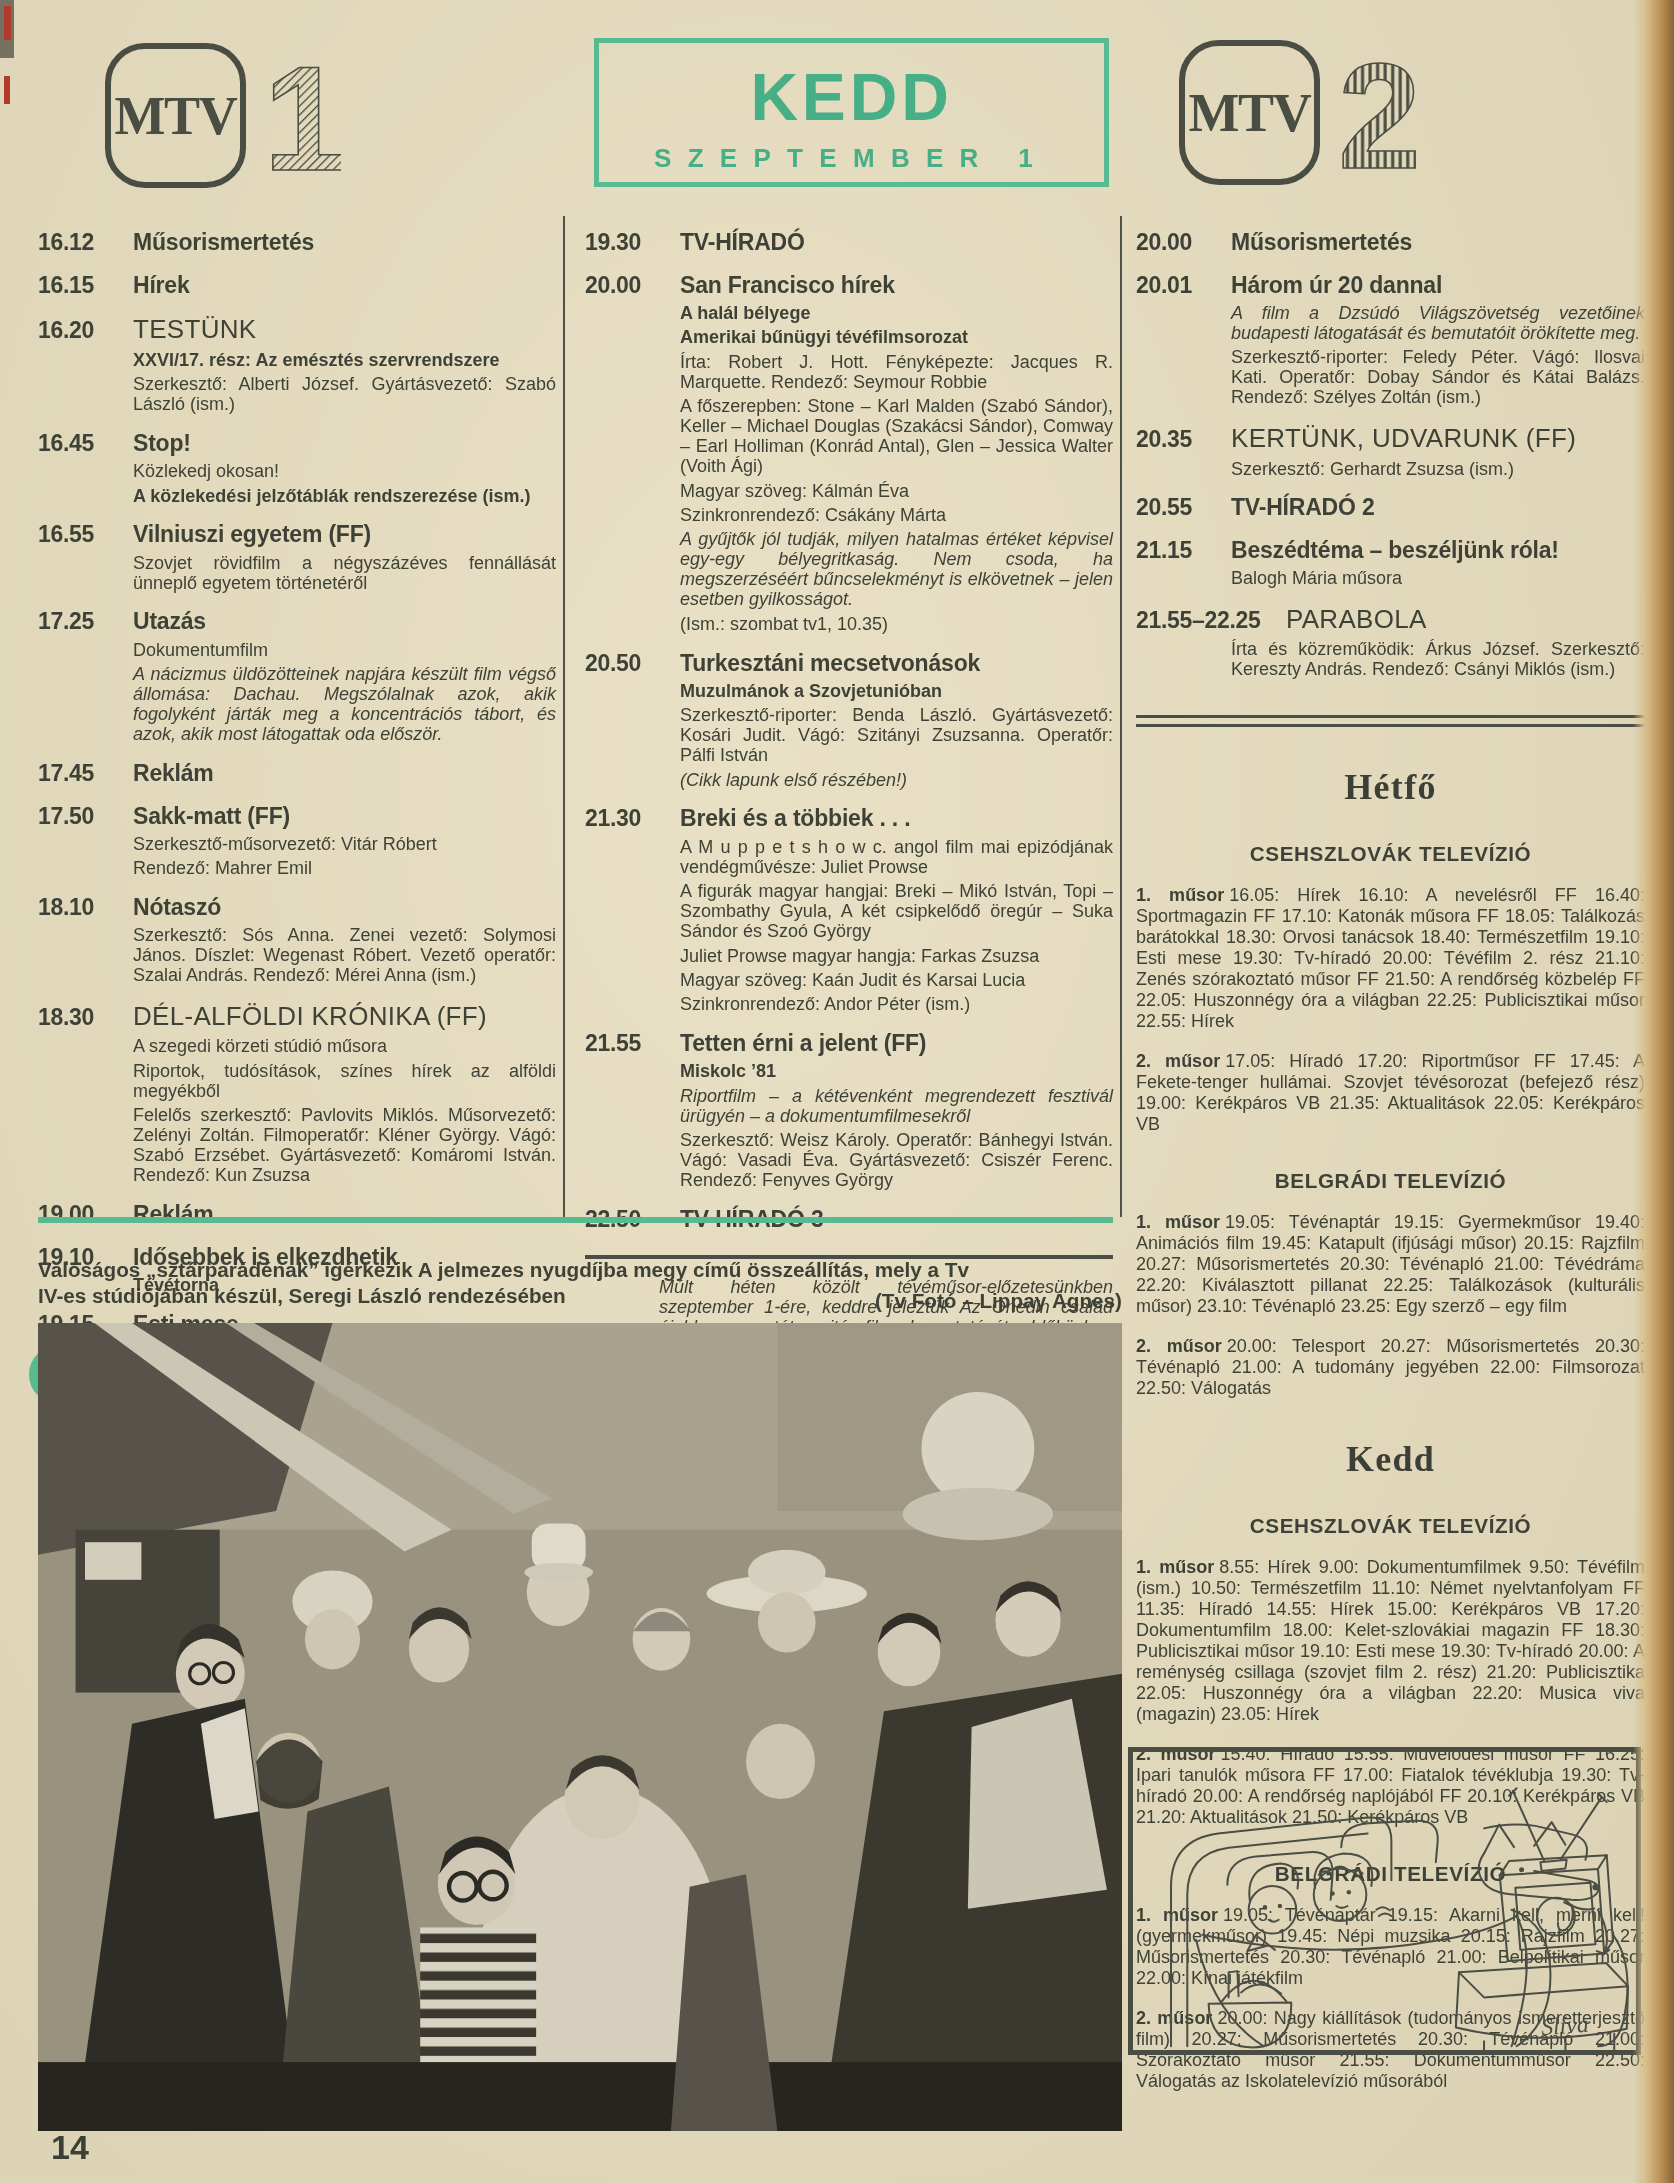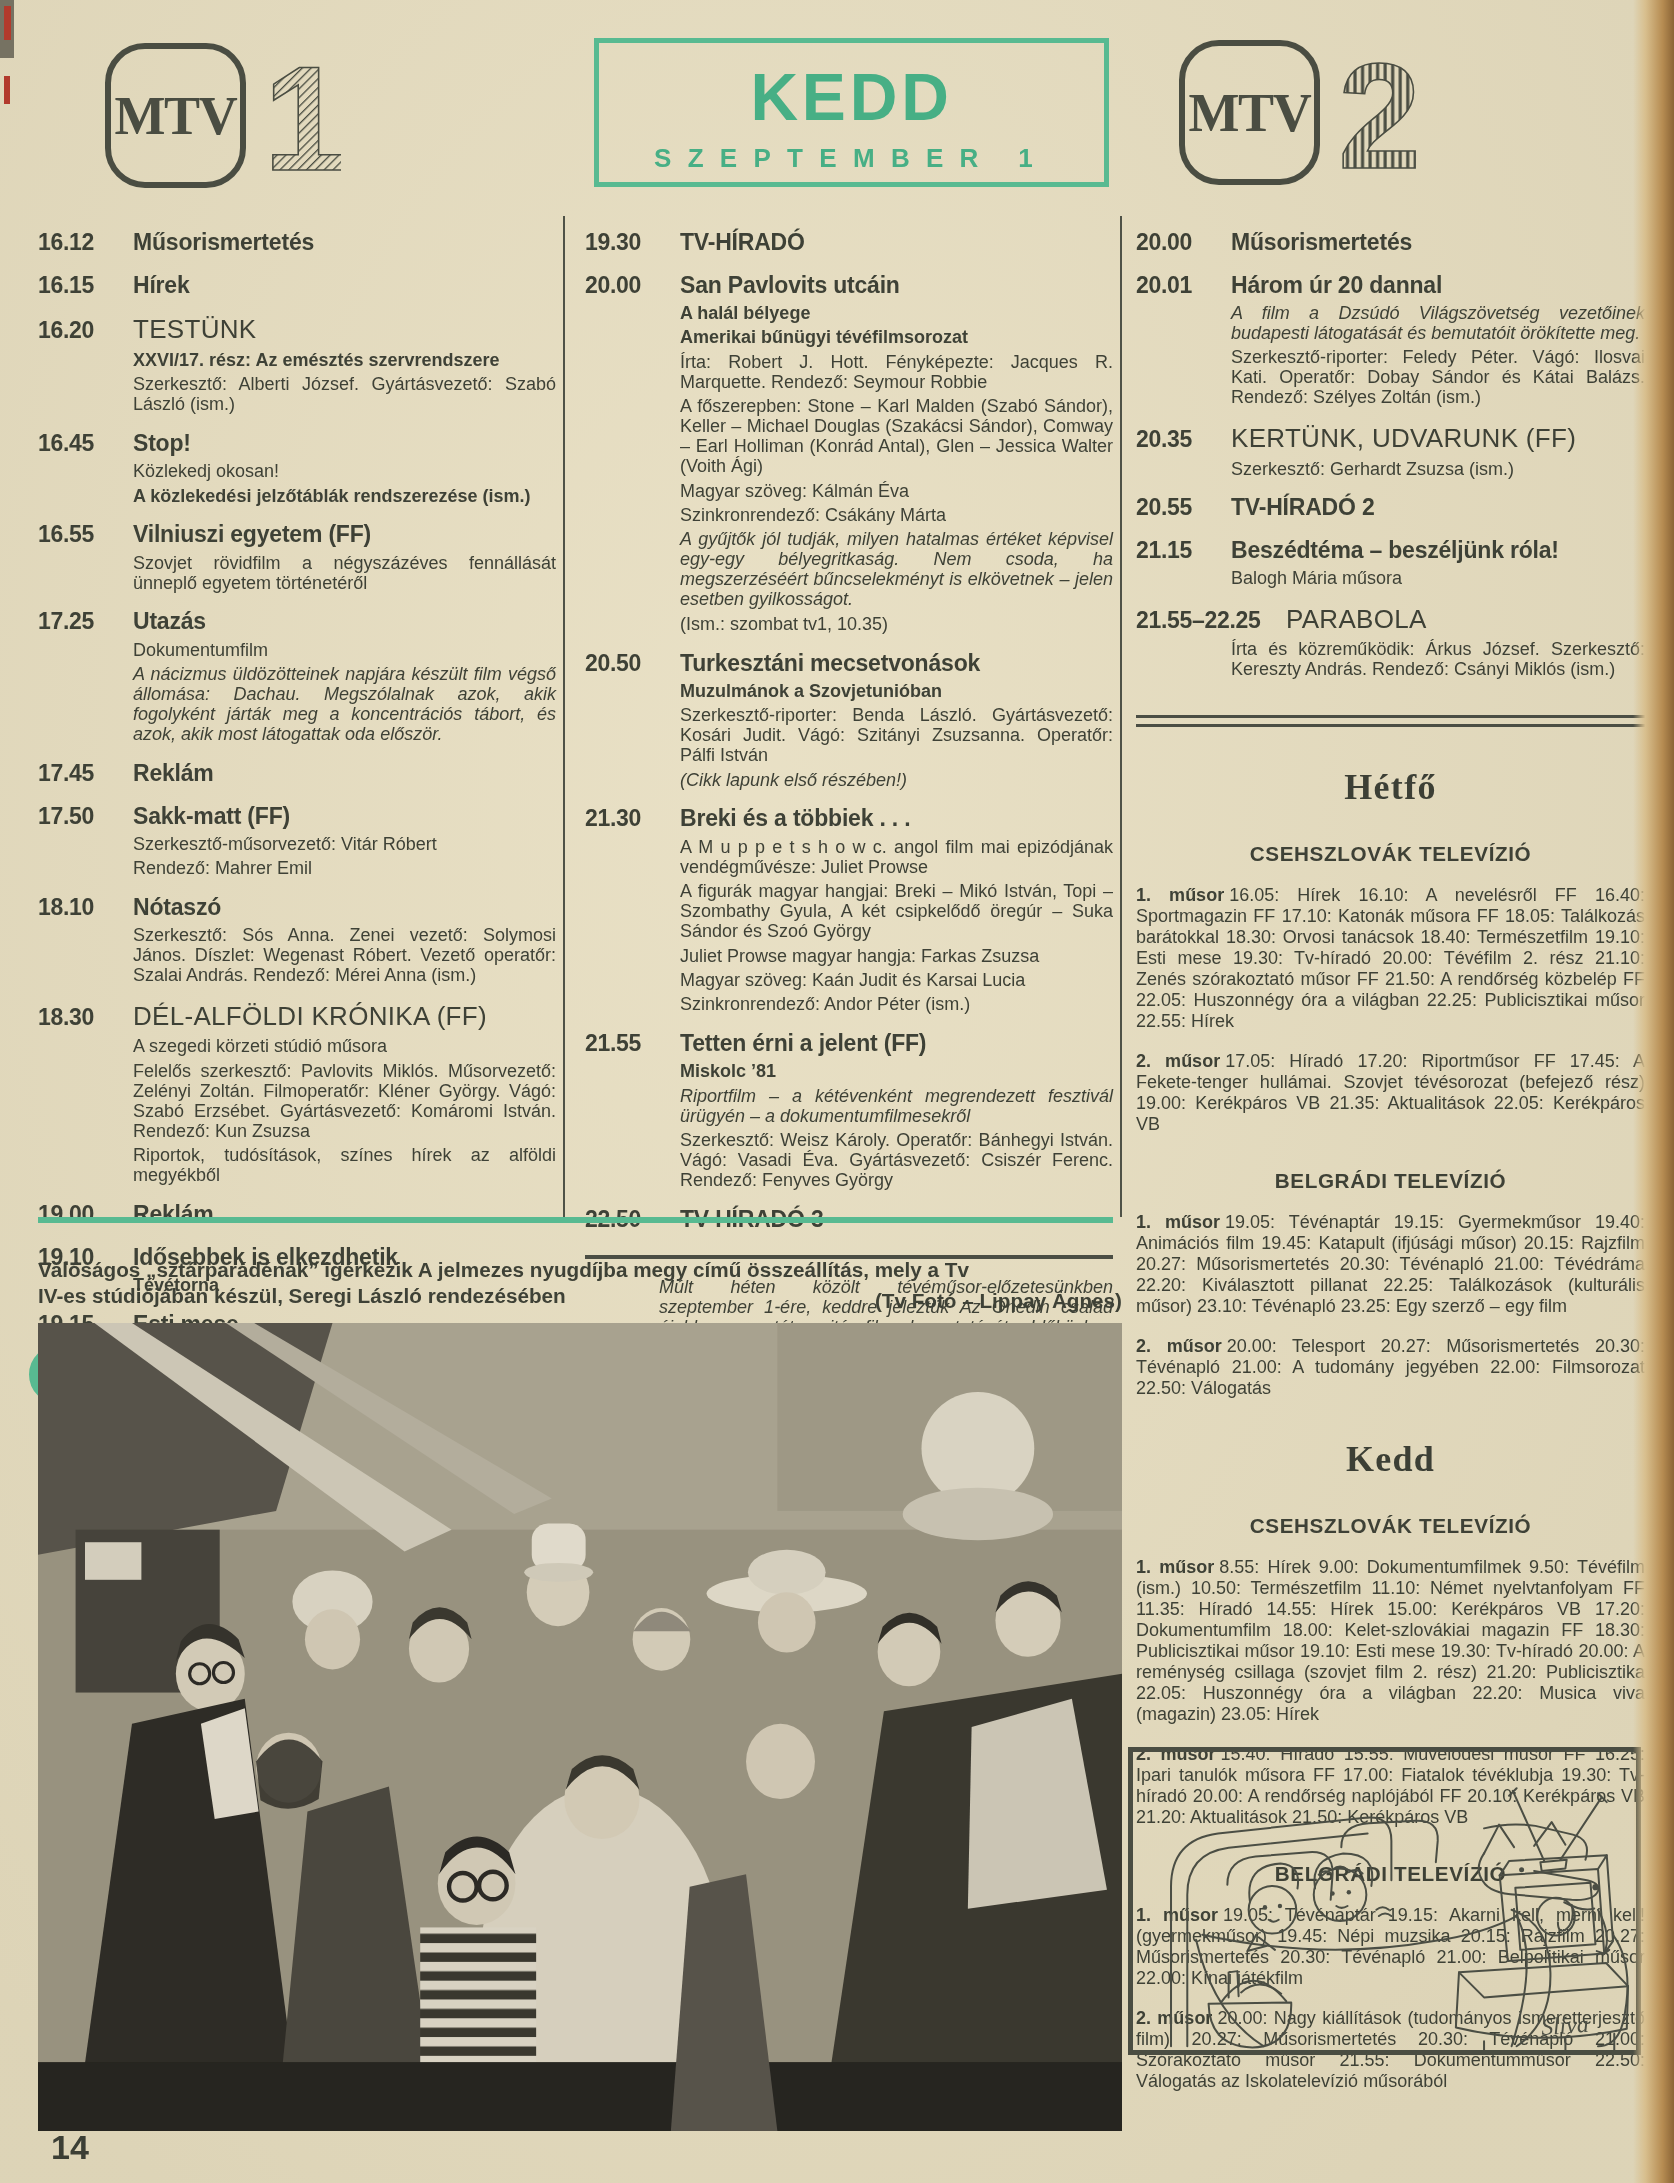--- a/index.html
+++ b/index.html
@@ -174,22 +174,22 @@
       <span class="title">Nótaszó</span>
         </div>
       <p class="pl pl-n">Szerkesztő: Sós Anna. Zenei vezető: Solymosi János. Díszlet: Wegenast Róbert. Vezető operatőr: Szalai András. Rendező: Mérei Anna (ism.)</p>
       </div>
     <div class="prog">
         <div class="t">
       <span class="time">18.30</span>
       <span class="title title-caps">DÉL-ALFÖLDI KRÓNIKA (FF)</span>
         </div>
       <p class="pl pl-n">A szegedi körzeti stúdió műsora</p>
+      <p class="pl pl-n">Riportok, tudósítások, színes hírek az alföldi megyékből</p>
       <p class="pl pl-n">Felelős szerkesztő: Pavlovits Miklós. Műsorvezető: Zelényi Zoltán. Filmoperatőr: Kléner György. Vágó: Szabó Erzsébet. Gyártásvezető: Komáromi István. Rendező: Kun Zsuzsa</p>
-      <p class="pl pl-n">Riportok, tudósítások, színes hírek az alföldi megyékből</p>
       </div>
     <div class="prog">
         <div class="t">
       <span class="time">19.00</span>
       <span class="title">Reklám</span>
         </div>
       </div>
     <div class="prog">
         <div class="t">
       <span class="time">19.10</span>
@@ -211,21 +211,21 @@
   <section class="col col2">
     <div class="prog">
         <div class="t">
       <span class="time">19.30</span>
       <span class="title">TV-HÍRADÓ</span>
         </div>
       </div>
     <div class="prog">
         <div class="t">
       <span class="time">20.00</span>
-      <span class="title">San Pavlovits utcáin</span>
+      <span class="title">San Francisco hírek</span>
         </div>
       <p class="pl pl-b">A halál bélyege</p>
       <p class="pl pl-b">Amerikai bűnügyi tévéfilmsorozat</p>
       <p class="pl pl-n">Írta: Robert J. Hott. Fényképezte: Jacques R. Marquette. Rendező: Seymour Robbie</p>
       <p class="pl pl-n">A főszerepben: Stone – Karl Malden (Szabó Sándor), Keller – Michael Douglas (Szakácsi Sándor), Comway – Earl Holliman (Konrád Antal), Glen – Jessica Walter (Voith Ági)</p>
       <p class="pl pl-n">Magyar szöveg: Kálmán Éva</p>
       <p class="pl pl-n">Szinkronrendező: Csákány Márta</p>
       <p class="pl pl-i">A gyűjtők jól tudják, milyen hatalmas értéket képvisel egy-egy bélyegritkaság. Nem csoda, ha megszerzéséért bűncselekményt is elkövetnek – jelen esetben gyilkosságot.</p>
       <p class="pl pl-n">(Ism.: szombat tv1, 10.35)</p>
       </div>

